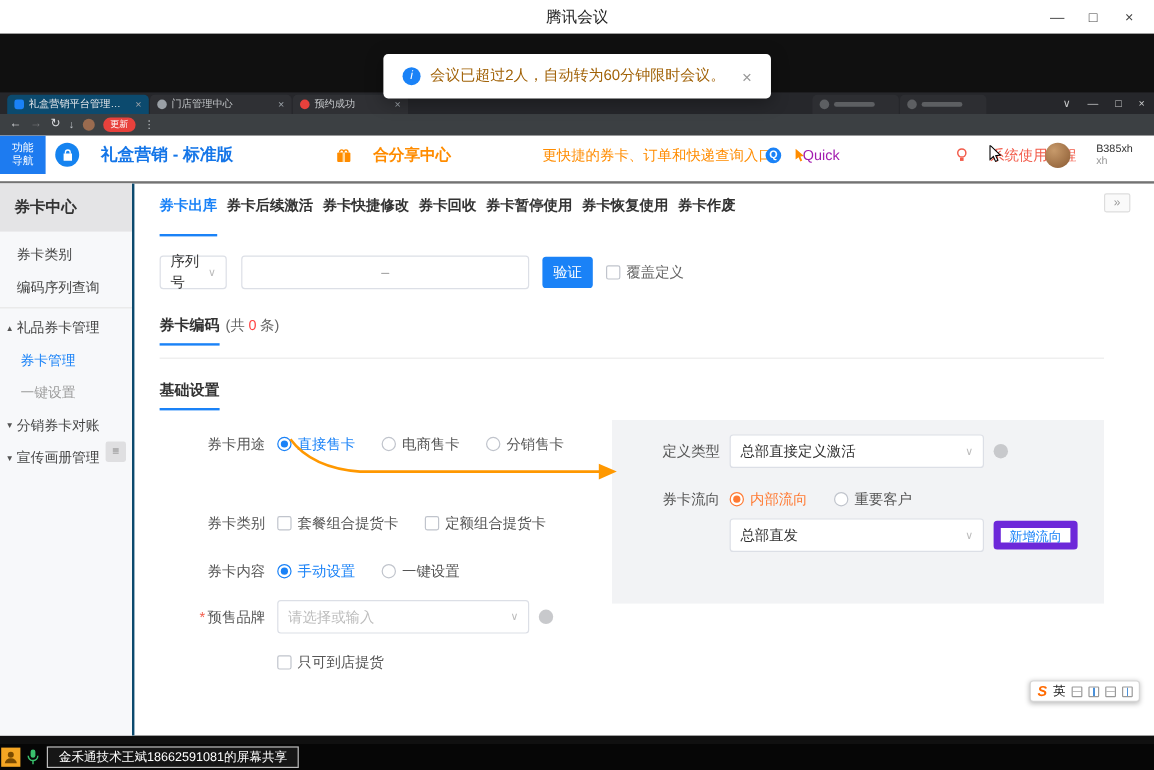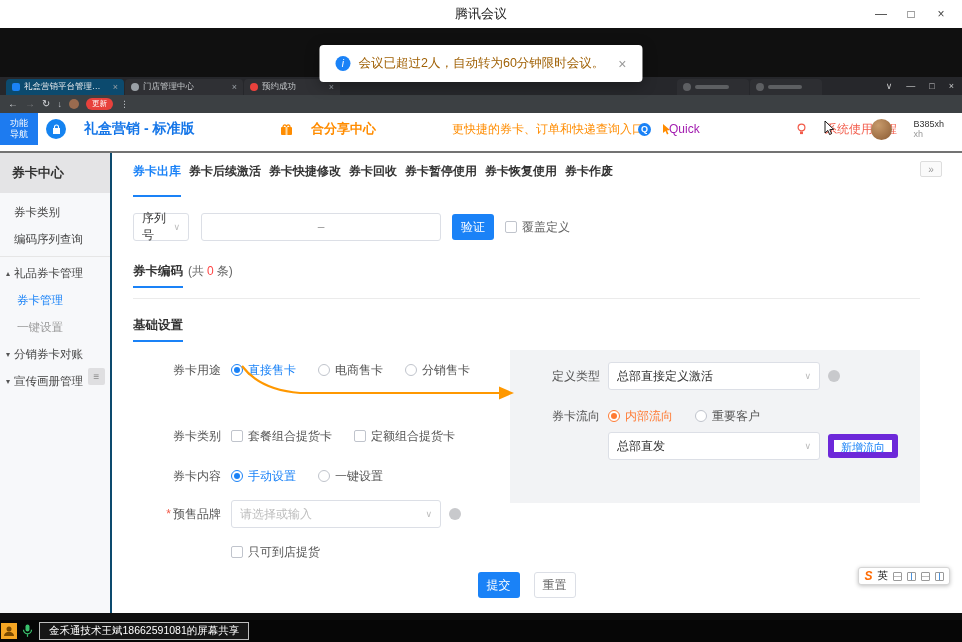--- a/index.html
+++ b/index.html
@@ -404,24 +404,20 @@
 
             <div class="frow" style="top:194px;height:16px">
               <span class="flabel"></span>
               <span class="opt">
                 <span class="checkbox"></span>
                 <span>只可到店提货</span>
               </span>
             </div>
           </div>
 
-          <div class="footer-row">
-            <button class="btn-submit">提交</button>
-            <button class="btn-reset">重置</button>
-          </div>
         </div>
       </div>
     </div>
   </div>
 
   <div class="toast">
     <span class="toast-icon">i</span>
     <span class="toast-text">会议已超过2人，自动转为60分钟限时会议。</span>
     <span class="toast-close">×</span>
   </div>

